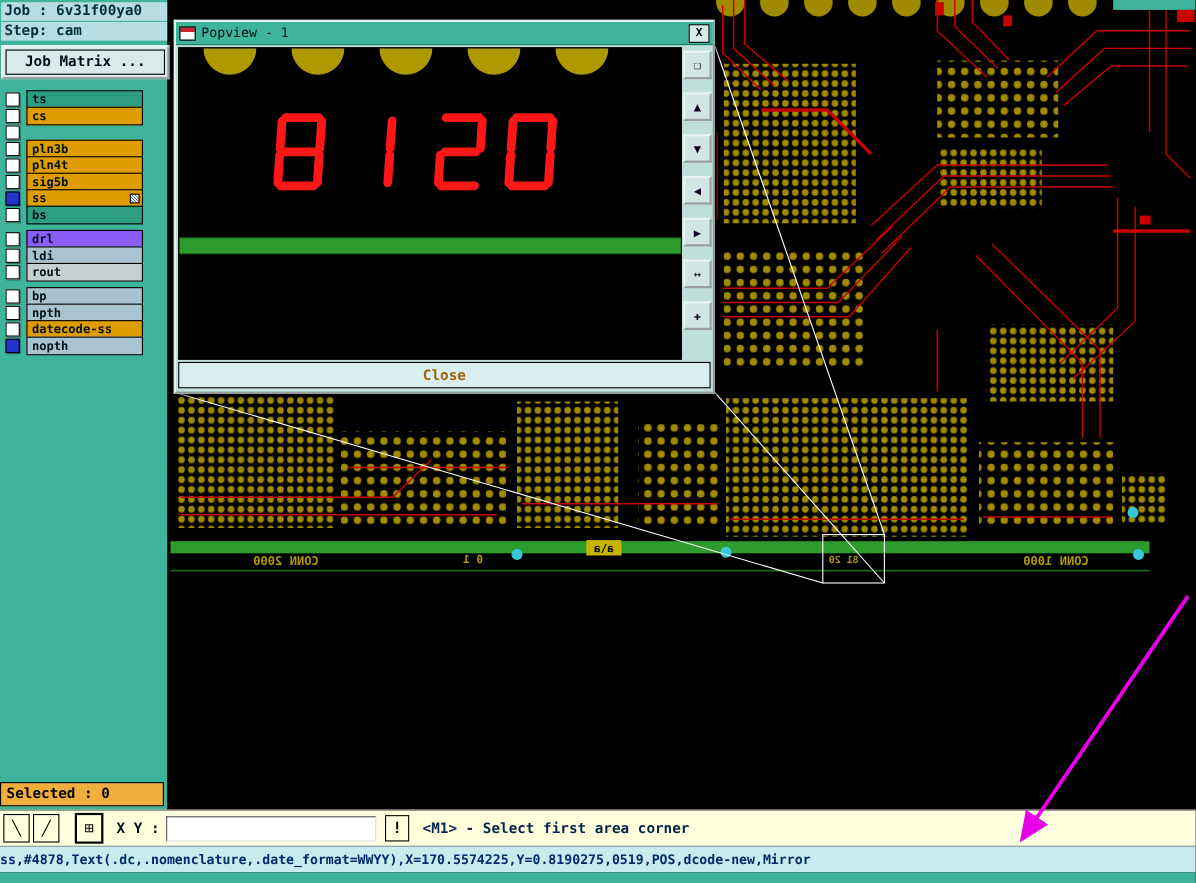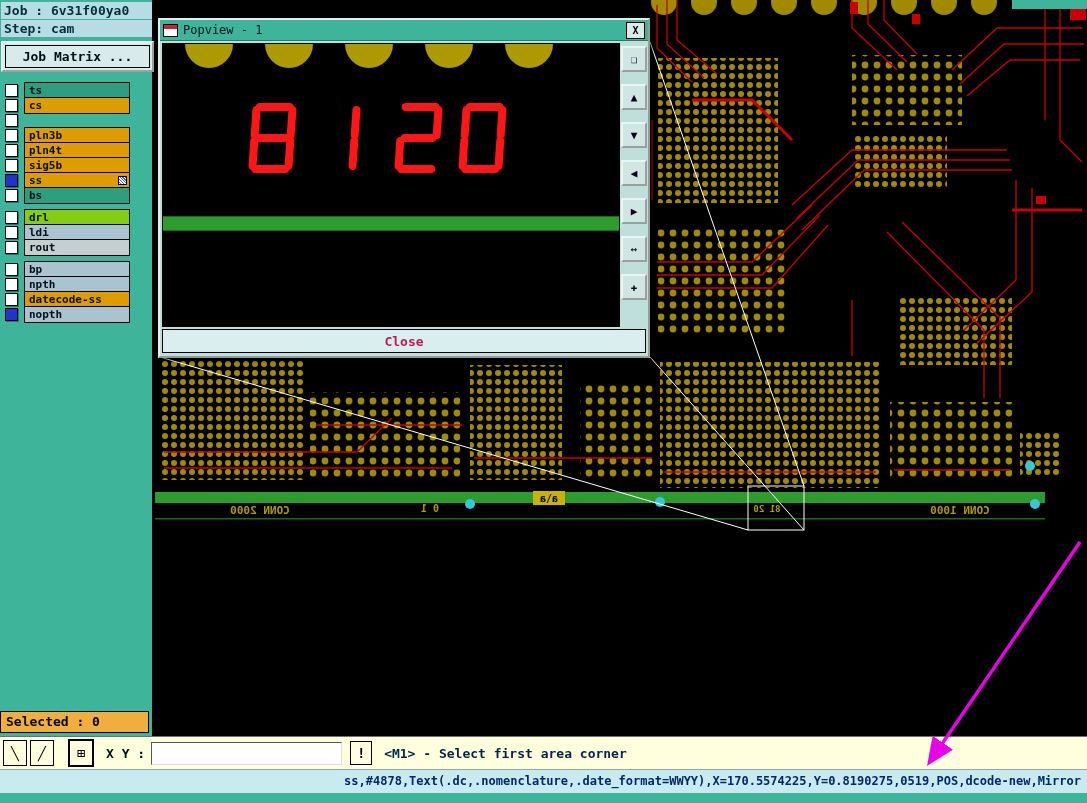--- a/index.html
+++ b/index.html
@@ -52,38 +52,38 @@
   .pv-pad{position:absolute;top:-24px;width:48px;height:48px;border-radius:50%;background:#AC9A00;}
   .pv-greenbar{position:absolute;left:0;right:0;top:172px;height:13px;background:#2E9B2E;
                border-top:1px solid #1C6B1C;border-bottom:1px solid #1C6B1C;}
   .sevenseg{position:absolute;left:78px;top:58px;}
   .pv-tools{width:28px;display:flex;flex-direction:column;align-items:center;
             padding-top:5px;gap:12px;}
   .pv-btn{width:22px;height:22px;border:2px outset #E8F5F3;background:#CFE6E2;
           font-size:11px;color:#102;cursor:pointer;}
   .pv-closebar{height:24px;margin:2px;display:flex;}
   .pv-close{flex:1;border:1px solid #000;background:#D9EFEF;font-family:"DejaVu Sans Mono",monospace;
-            font-weight:bold;font-size:13px;color:#be185d;}
+            font-weight:bold;font-size:13px;color:#a16207;}
 
   
   #cmdbar{position:absolute;left:0;top:736px;width:1087px;height:33px;background:#FFFFDE;
           border-top:1px solid #707070;display:flex;align-items:center;box-sizing:border-box;}
   .tool{width:22px;height:24px;border:1px solid #000;background:#FFFFDE;margin-left:3px;
         font-size:13px;color:#000;}
   .tool-grid{margin-left:14px;border:2px solid #000;font-size:14px;}
   .xy-label{margin-left:12px;font-weight:bold;font-size:13px;color:#001018;}
   .xy-input{margin-left:6px;width:185px;height:19px;background:#fff;
             border:1px solid #555;border-right-color:#ddd;border-bottom-color:#ddd;
             font-family:"DejaVu Sans Mono",monospace;font-size:12px;}
   .alert-btn{width:20px;height:22px;border:1px solid #000;background:#FFFFDE;margin-left:8px;
              font-weight:bold;font-size:14px;color:#000;}
   .prompt{margin-left:12px;font-weight:bold;font-size:13px;color:#002448;}
   #statusbar{position:absolute;left:0;top:769px;width:1087px;height:24px;background:#C7EBEE;
              border-top:1px solid #8AAAB0;box-sizing:border-box;
-             text-align:right;font-weight:bold;font-size:12px;color:#002A6E;line-height:22px;
+             font-weight:bold;font-size:12px;color:#002A6E;line-height:22px;
              padding-right:6px;}
   #bottomstrip{position:absolute;left:0;top:793px;width:1087px;height:10px;background:#3EB49A;}
 
   
   #overlay{position:absolute;left:0;top:0;width:1087px;height:803px;pointer-events:none;}
 </style>
 </head>
 <body>
 
 <svg id="pcb" viewBox="0 0 935 737">
@@ -245,21 +245,21 @@
     </div>
     <div class="lrow">
       <span class="chk" style="background: rgb(255, 255, 255);"></span>
       <span class="lname" style="background: rgb(46, 158, 128);">
           <span class="lt">bs</span>
         </span>
     </div>
     <div class="lgap"></div>
     <div class="lrow">
       <span class="chk" style="background: rgb(255, 255, 255);"></span>
-      <span class="lname" style="background: #84cc16;">
+      <span class="lname" style="background: #8b5cf6;">
           <span class="lt">drl</span>
         </span>
     </div>
     <div class="lrow">
       <span class="chk" style="background: rgb(255, 255, 255);"></span>
       <span class="lname" style="background: rgb(169, 196, 208);">
           <span class="lt">ldi</span>
         </span>
     </div>
     <div class="lrow">

